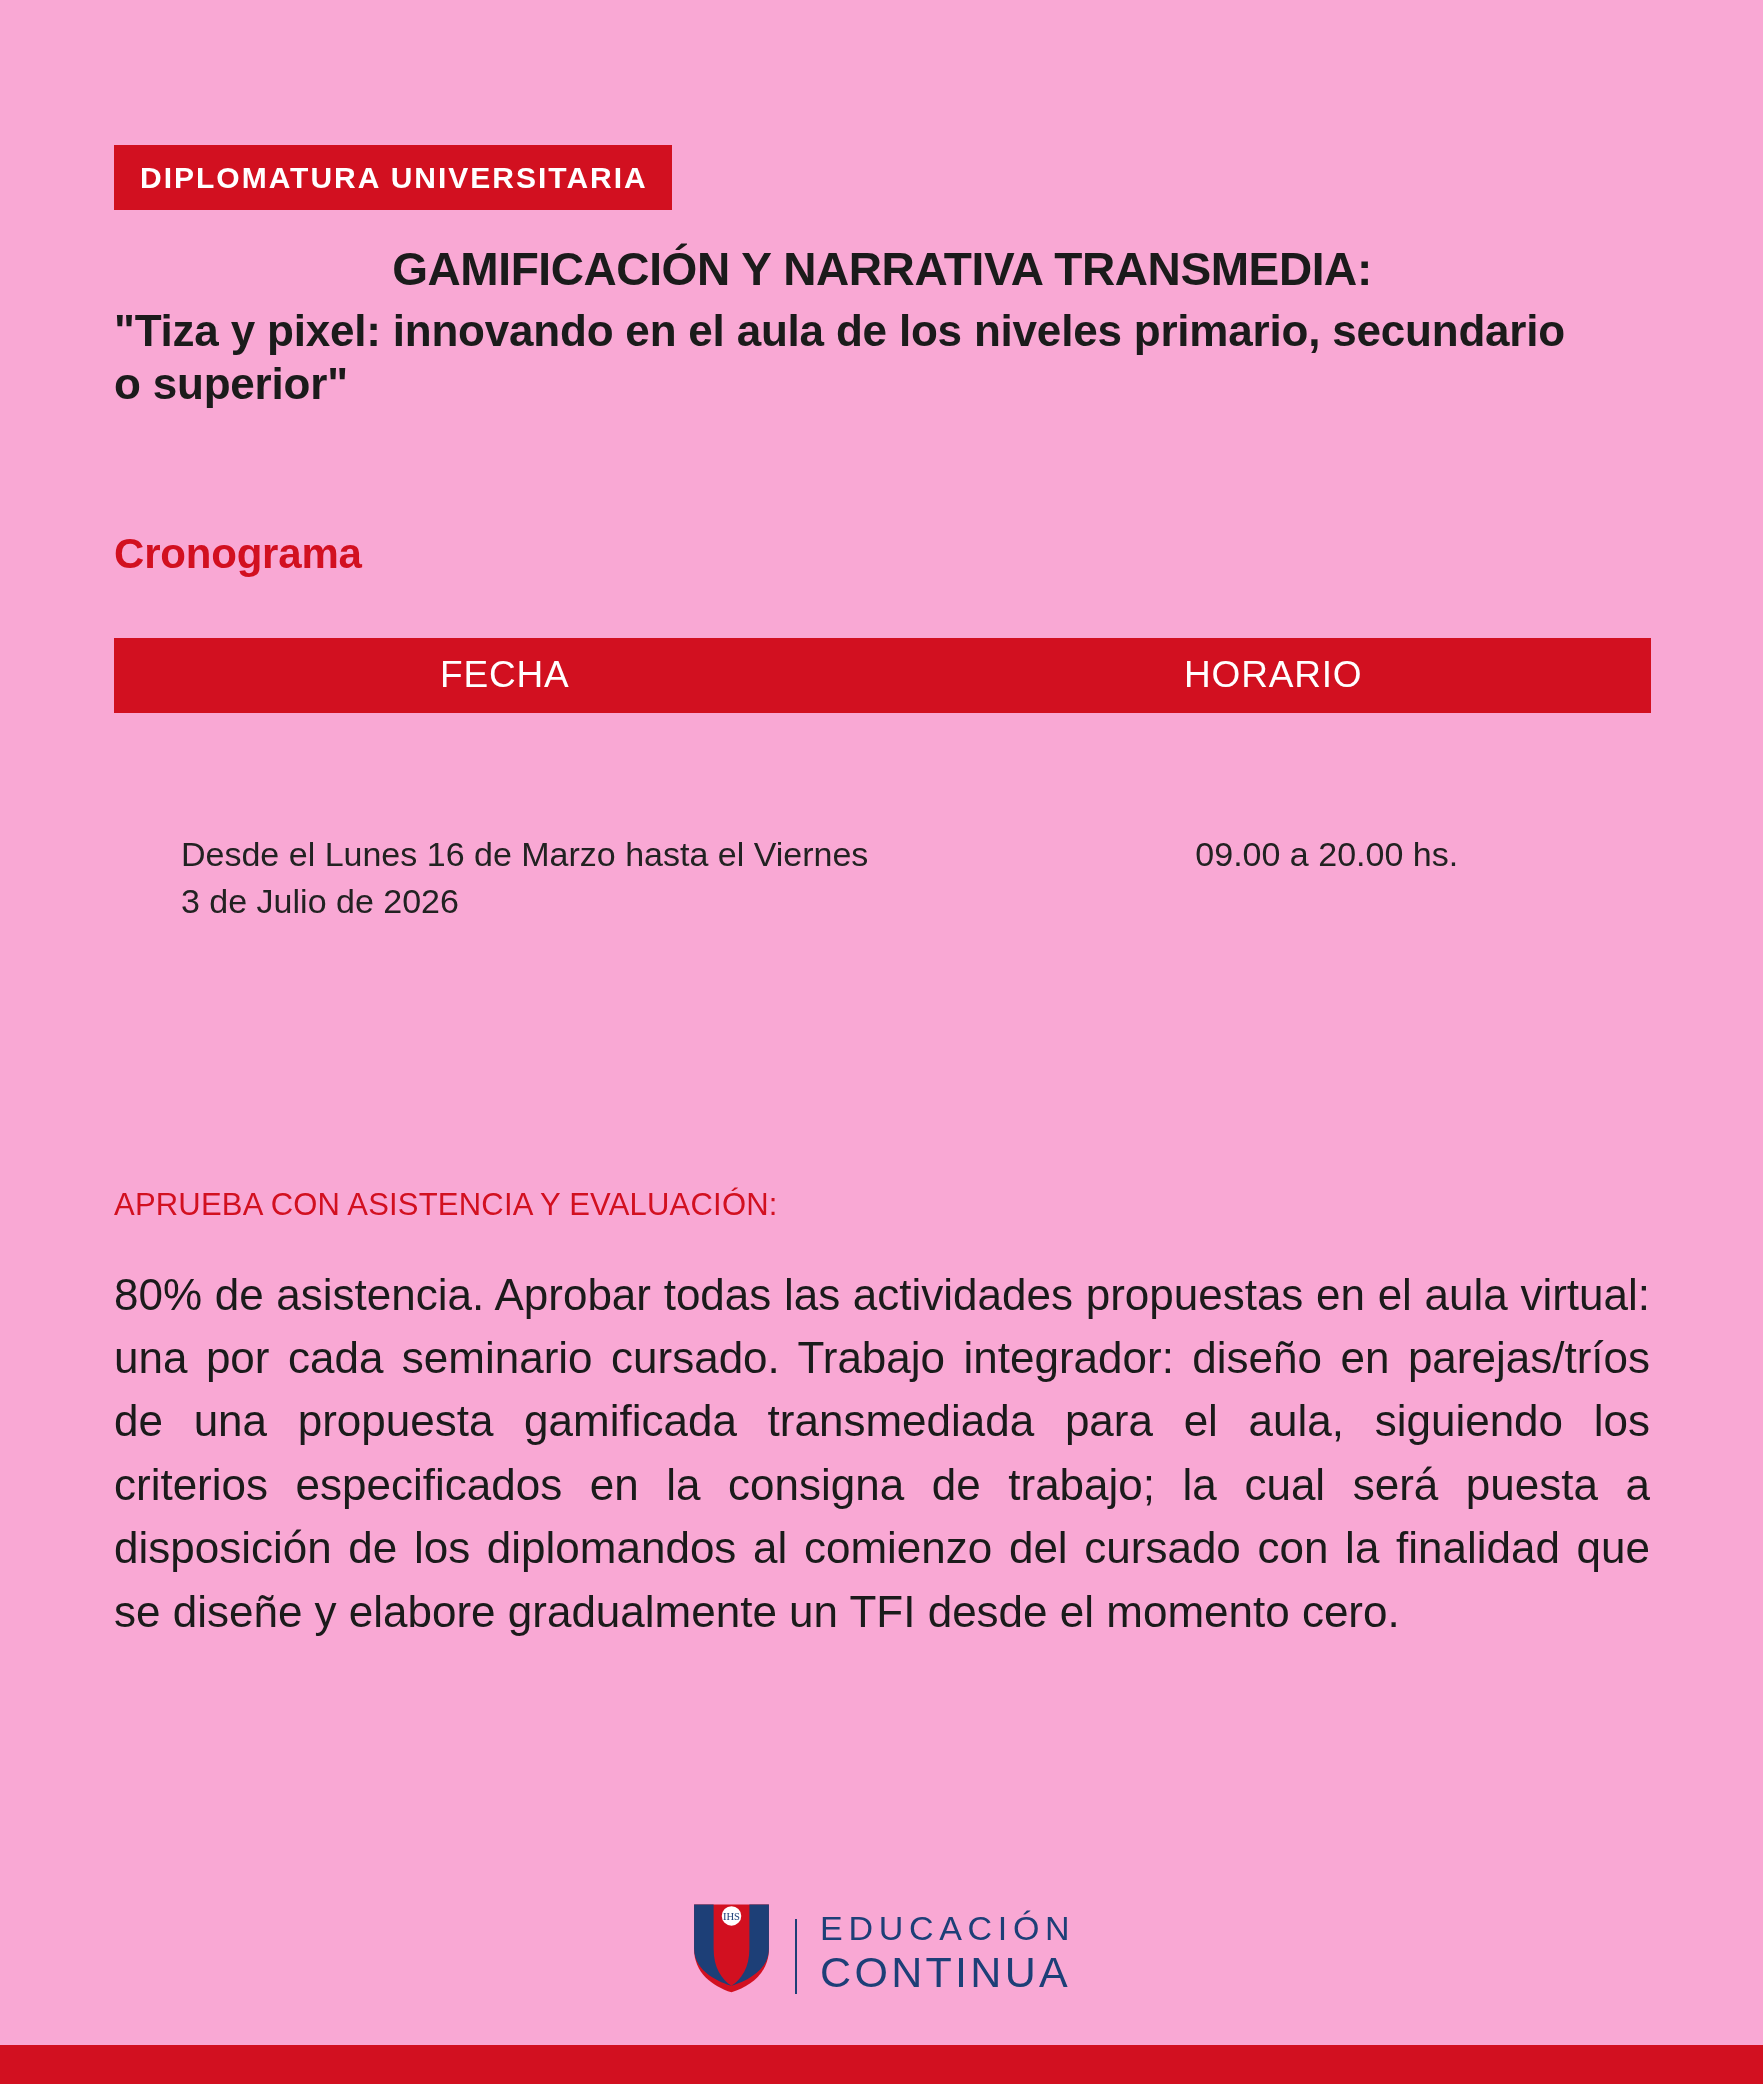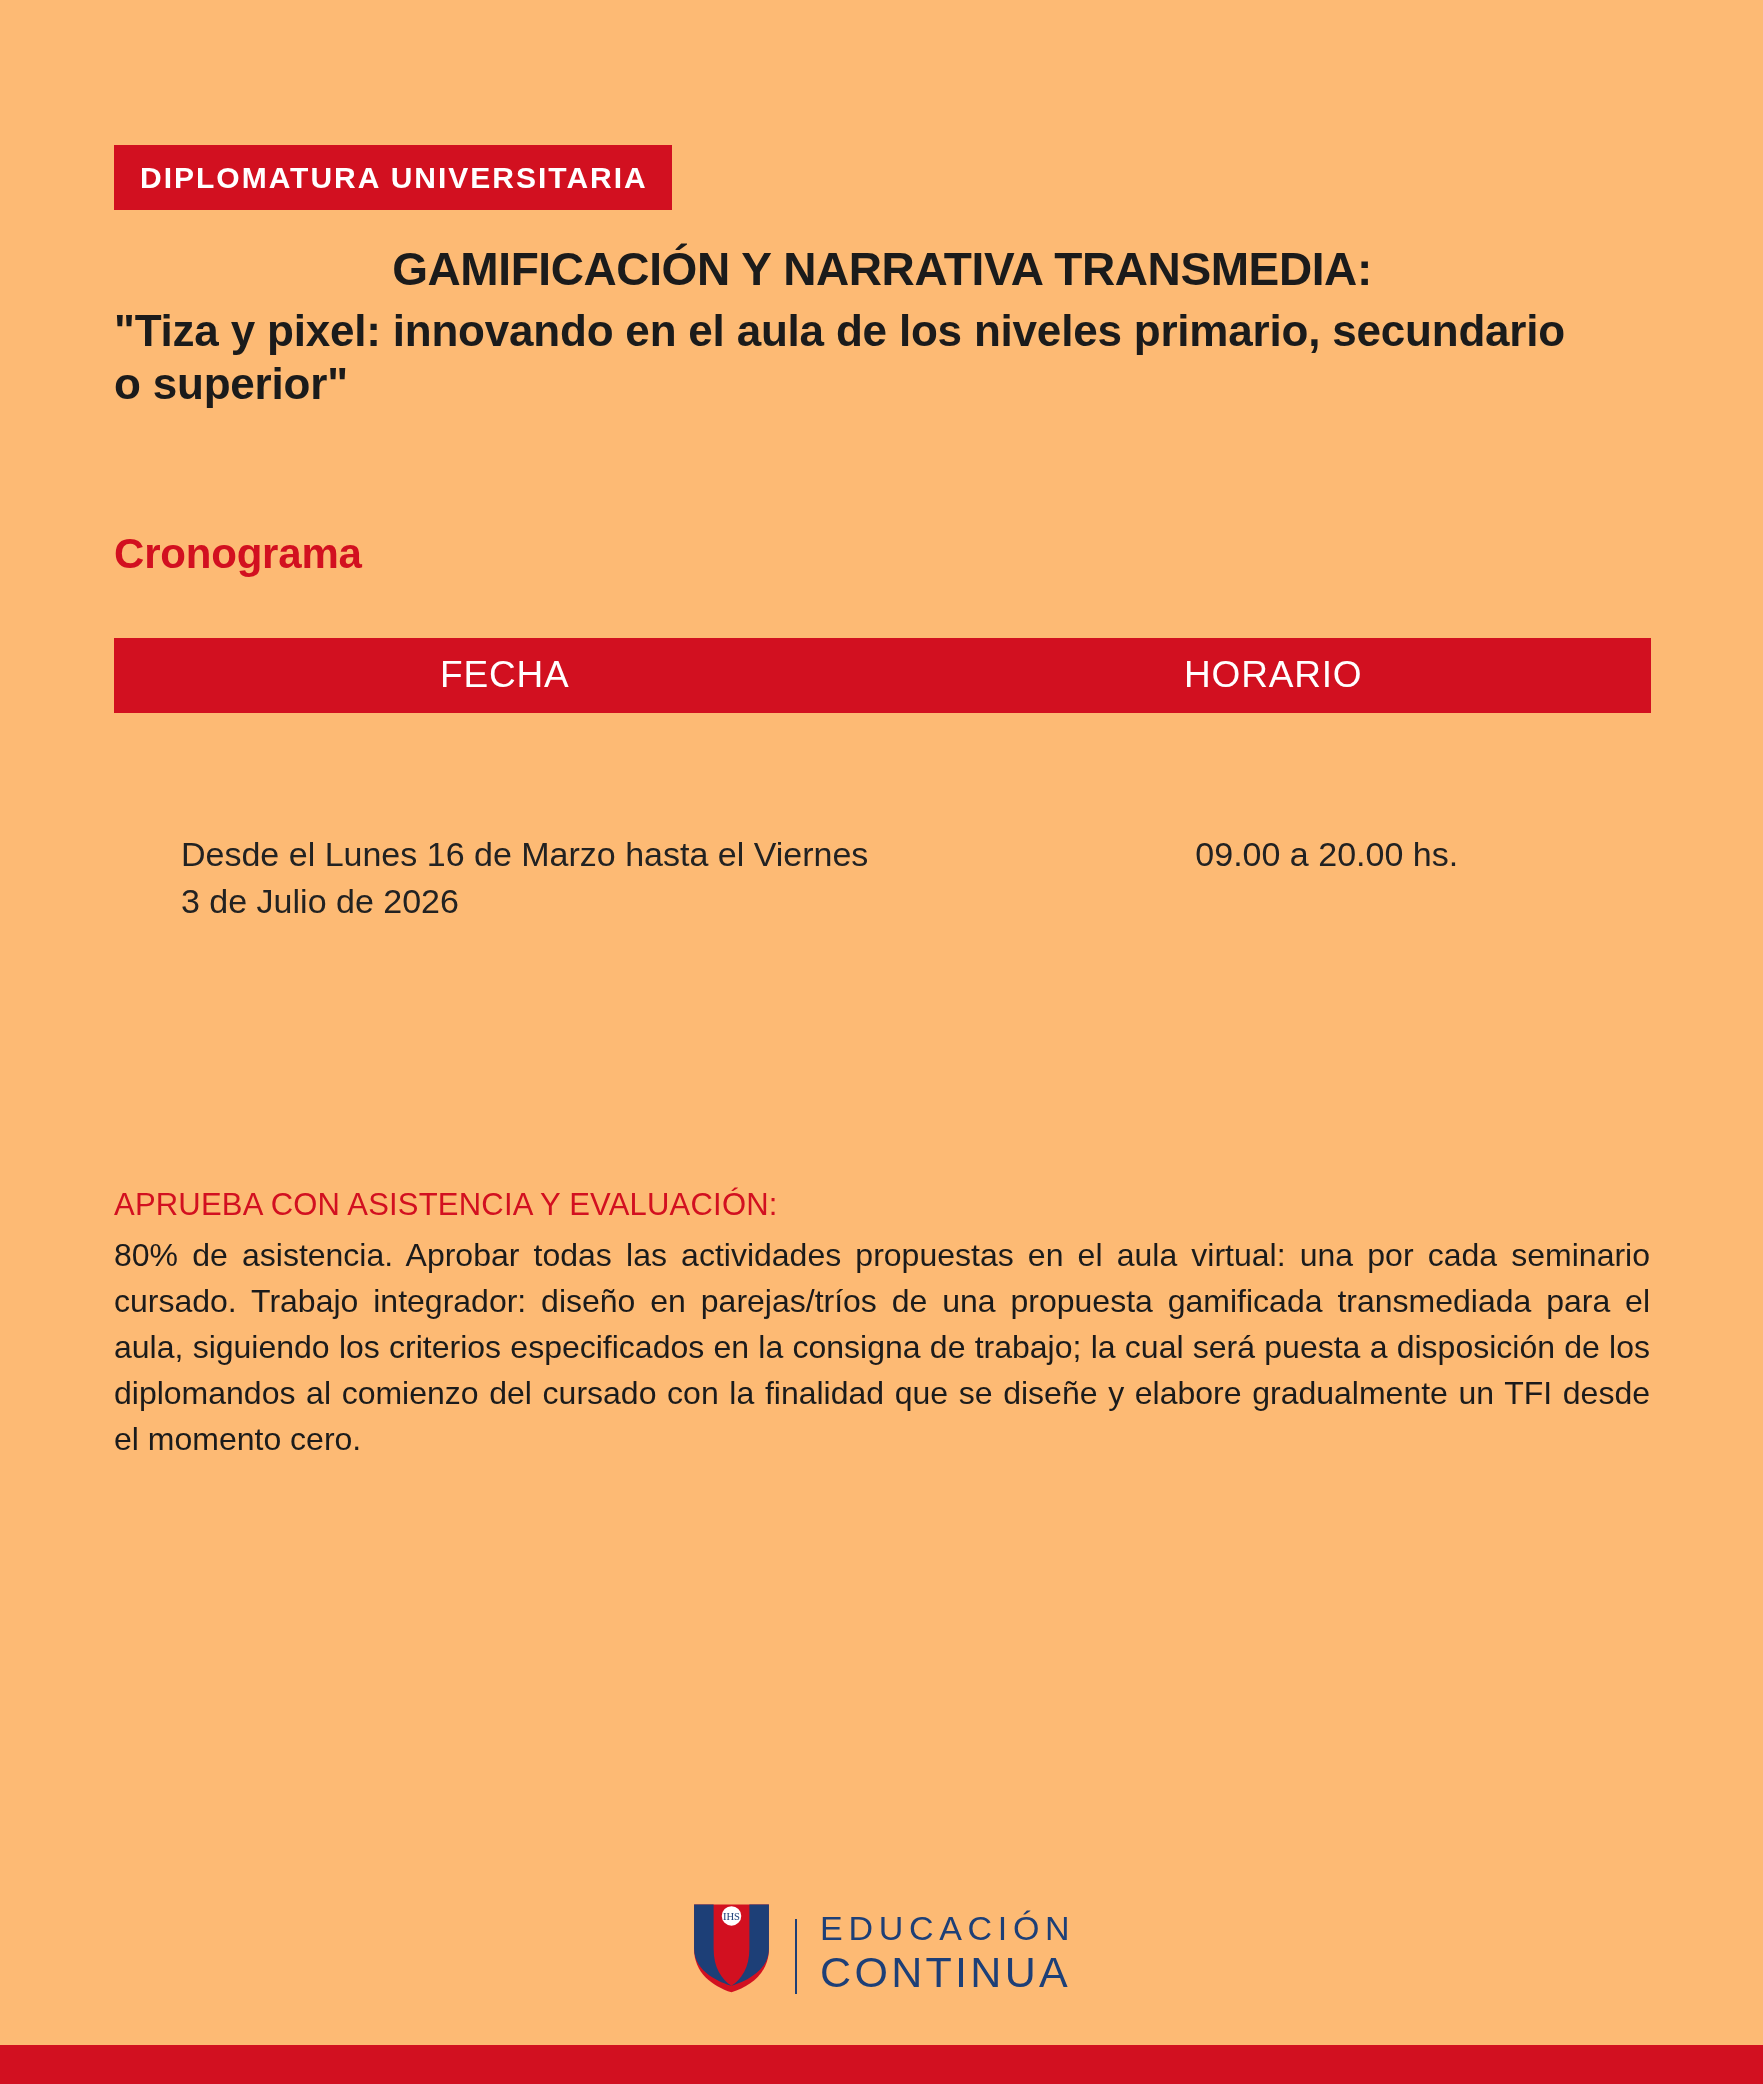--- a/index.html
+++ b/index.html
@@ -6,21 +6,21 @@
   html, body {
     width: 1764px;
     height: 2084px;
     background: #ffffff;
     font-family: "Liberation Sans", sans-serif;
   }
   .page {
     position: relative;
     width: 1764px;
     height: 2084px;
-    background: #fdba74;
+    background: #f9a8d4;
     overflow: hidden;
   }
   .content {
     padding: 0 114px;
   }
 
   
   .badge {
     display: inline-block;
     background: #D21020;
@@ -102,22 +102,22 @@
   }
 
   
   .approval-title {
     margin-top: 262px;
     font-size: 31px;
     color: #D21020;
     letter-spacing: 0.2px;
   }
   .approval-text {
-    margin-top: 9px;
-    font-size: 32px;
+    margin-top: 40px;
+    font-size: 44px;
     color: #1b1b1b;
     line-height: 1.44;
     max-width: 1547px;
     text-align: justify;
   }
 
   
   .footer-logo {
     position: absolute;
     left: 0;

